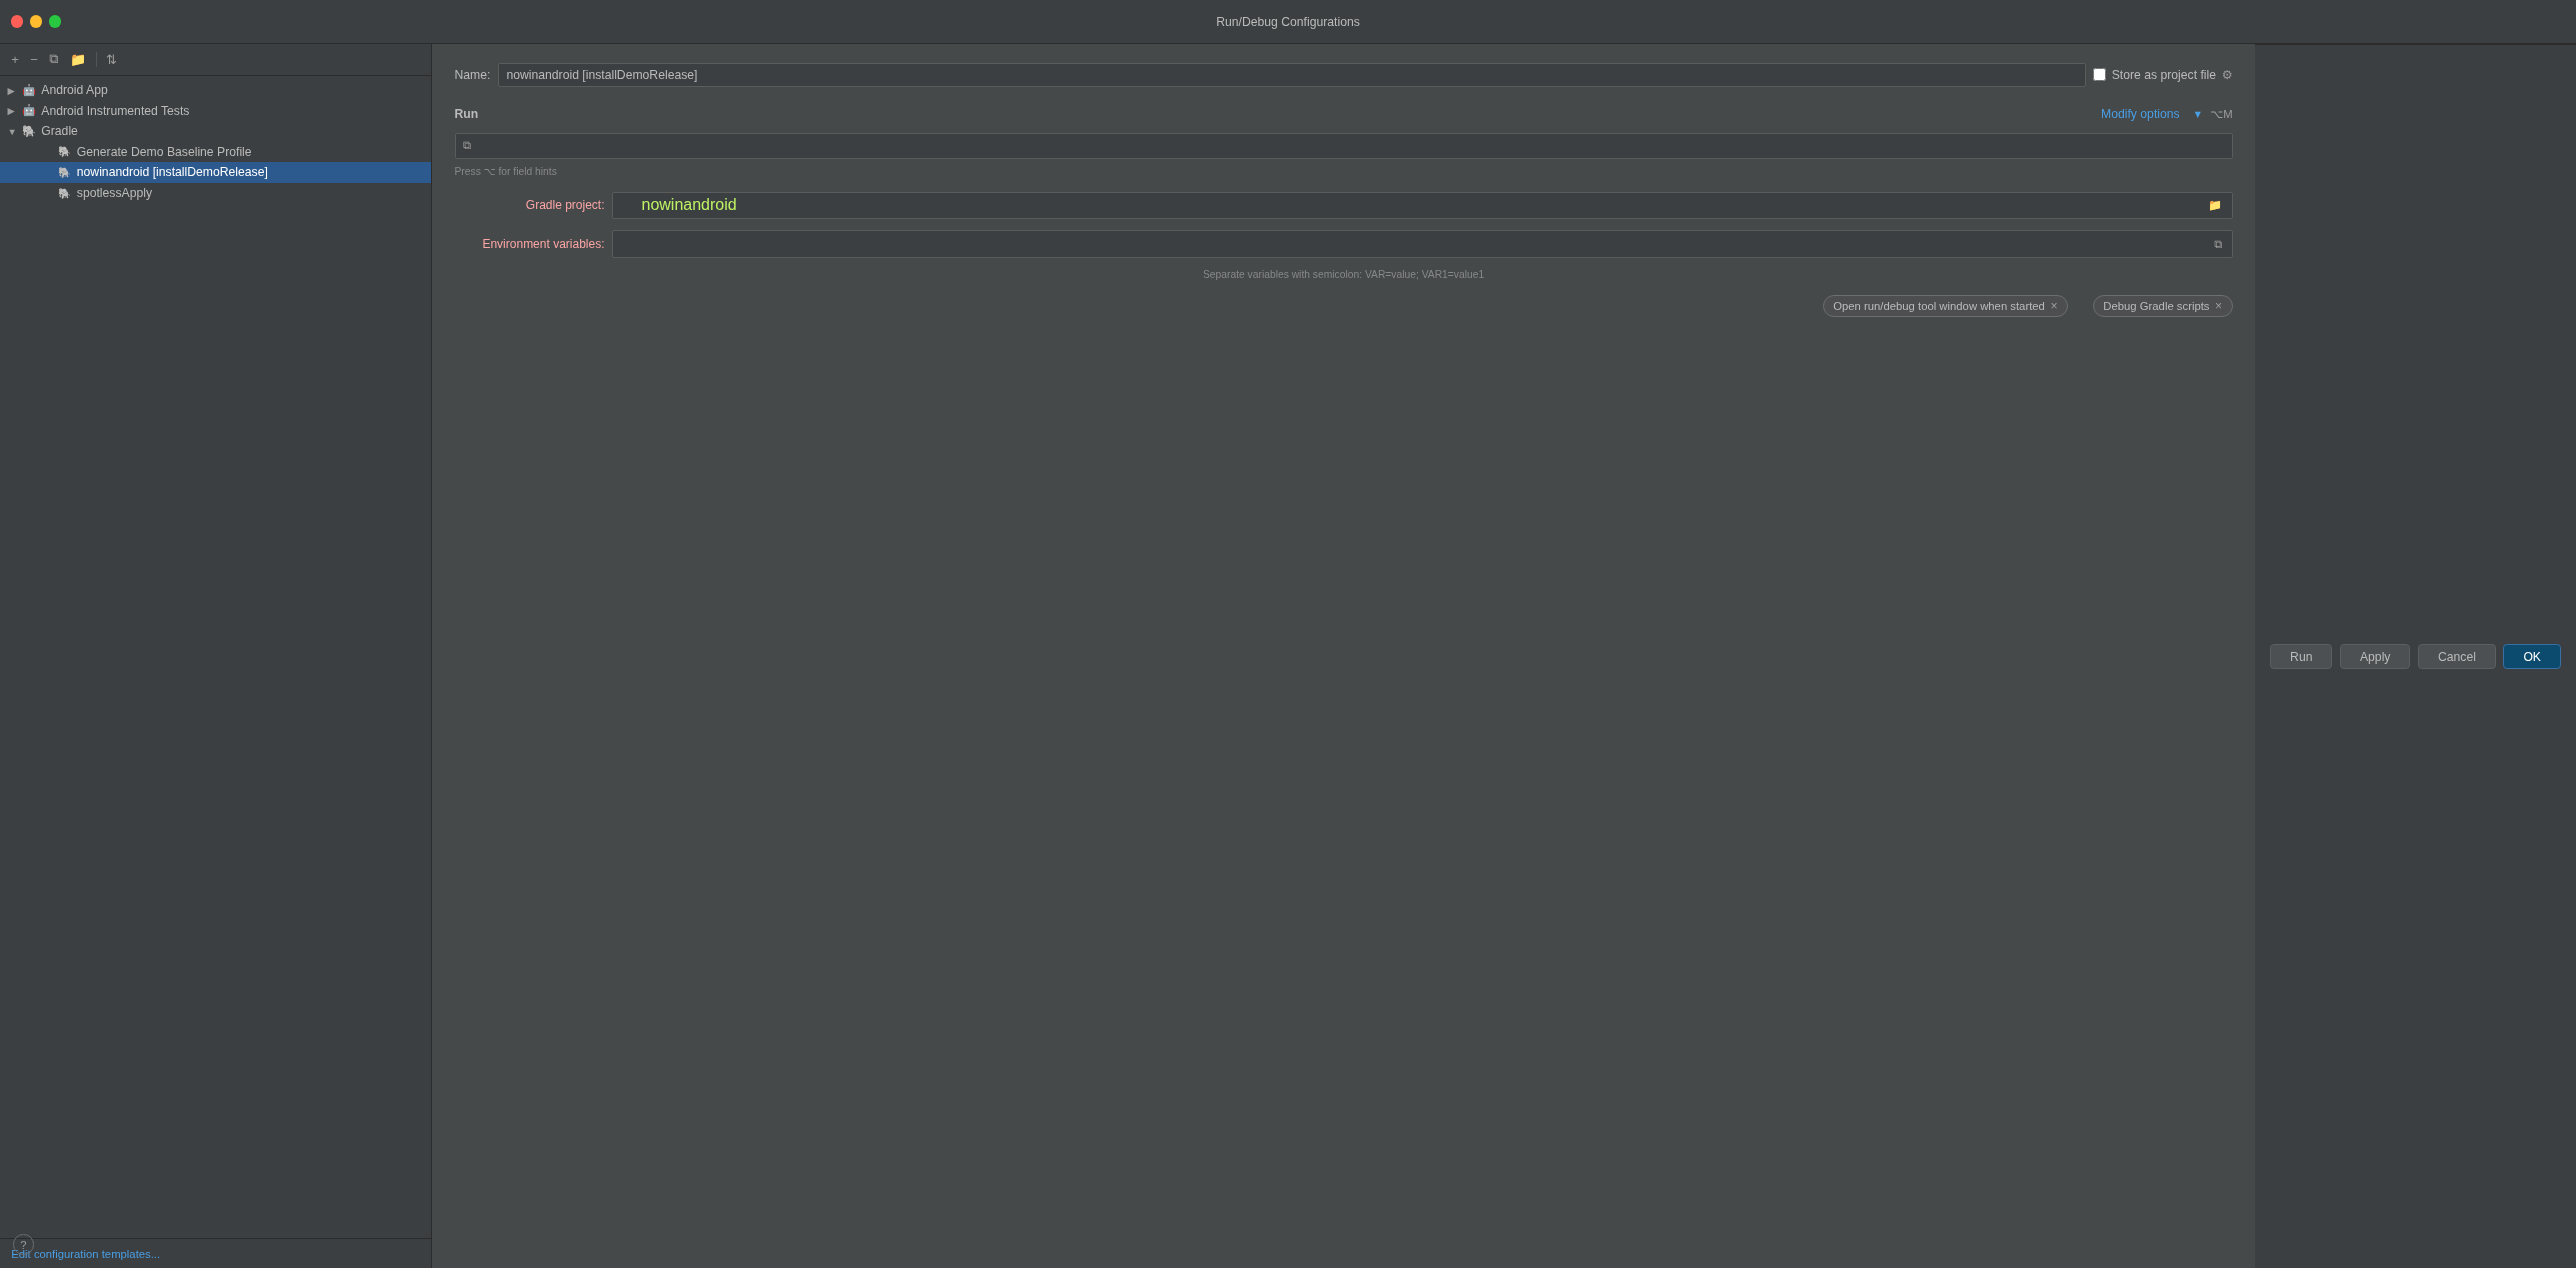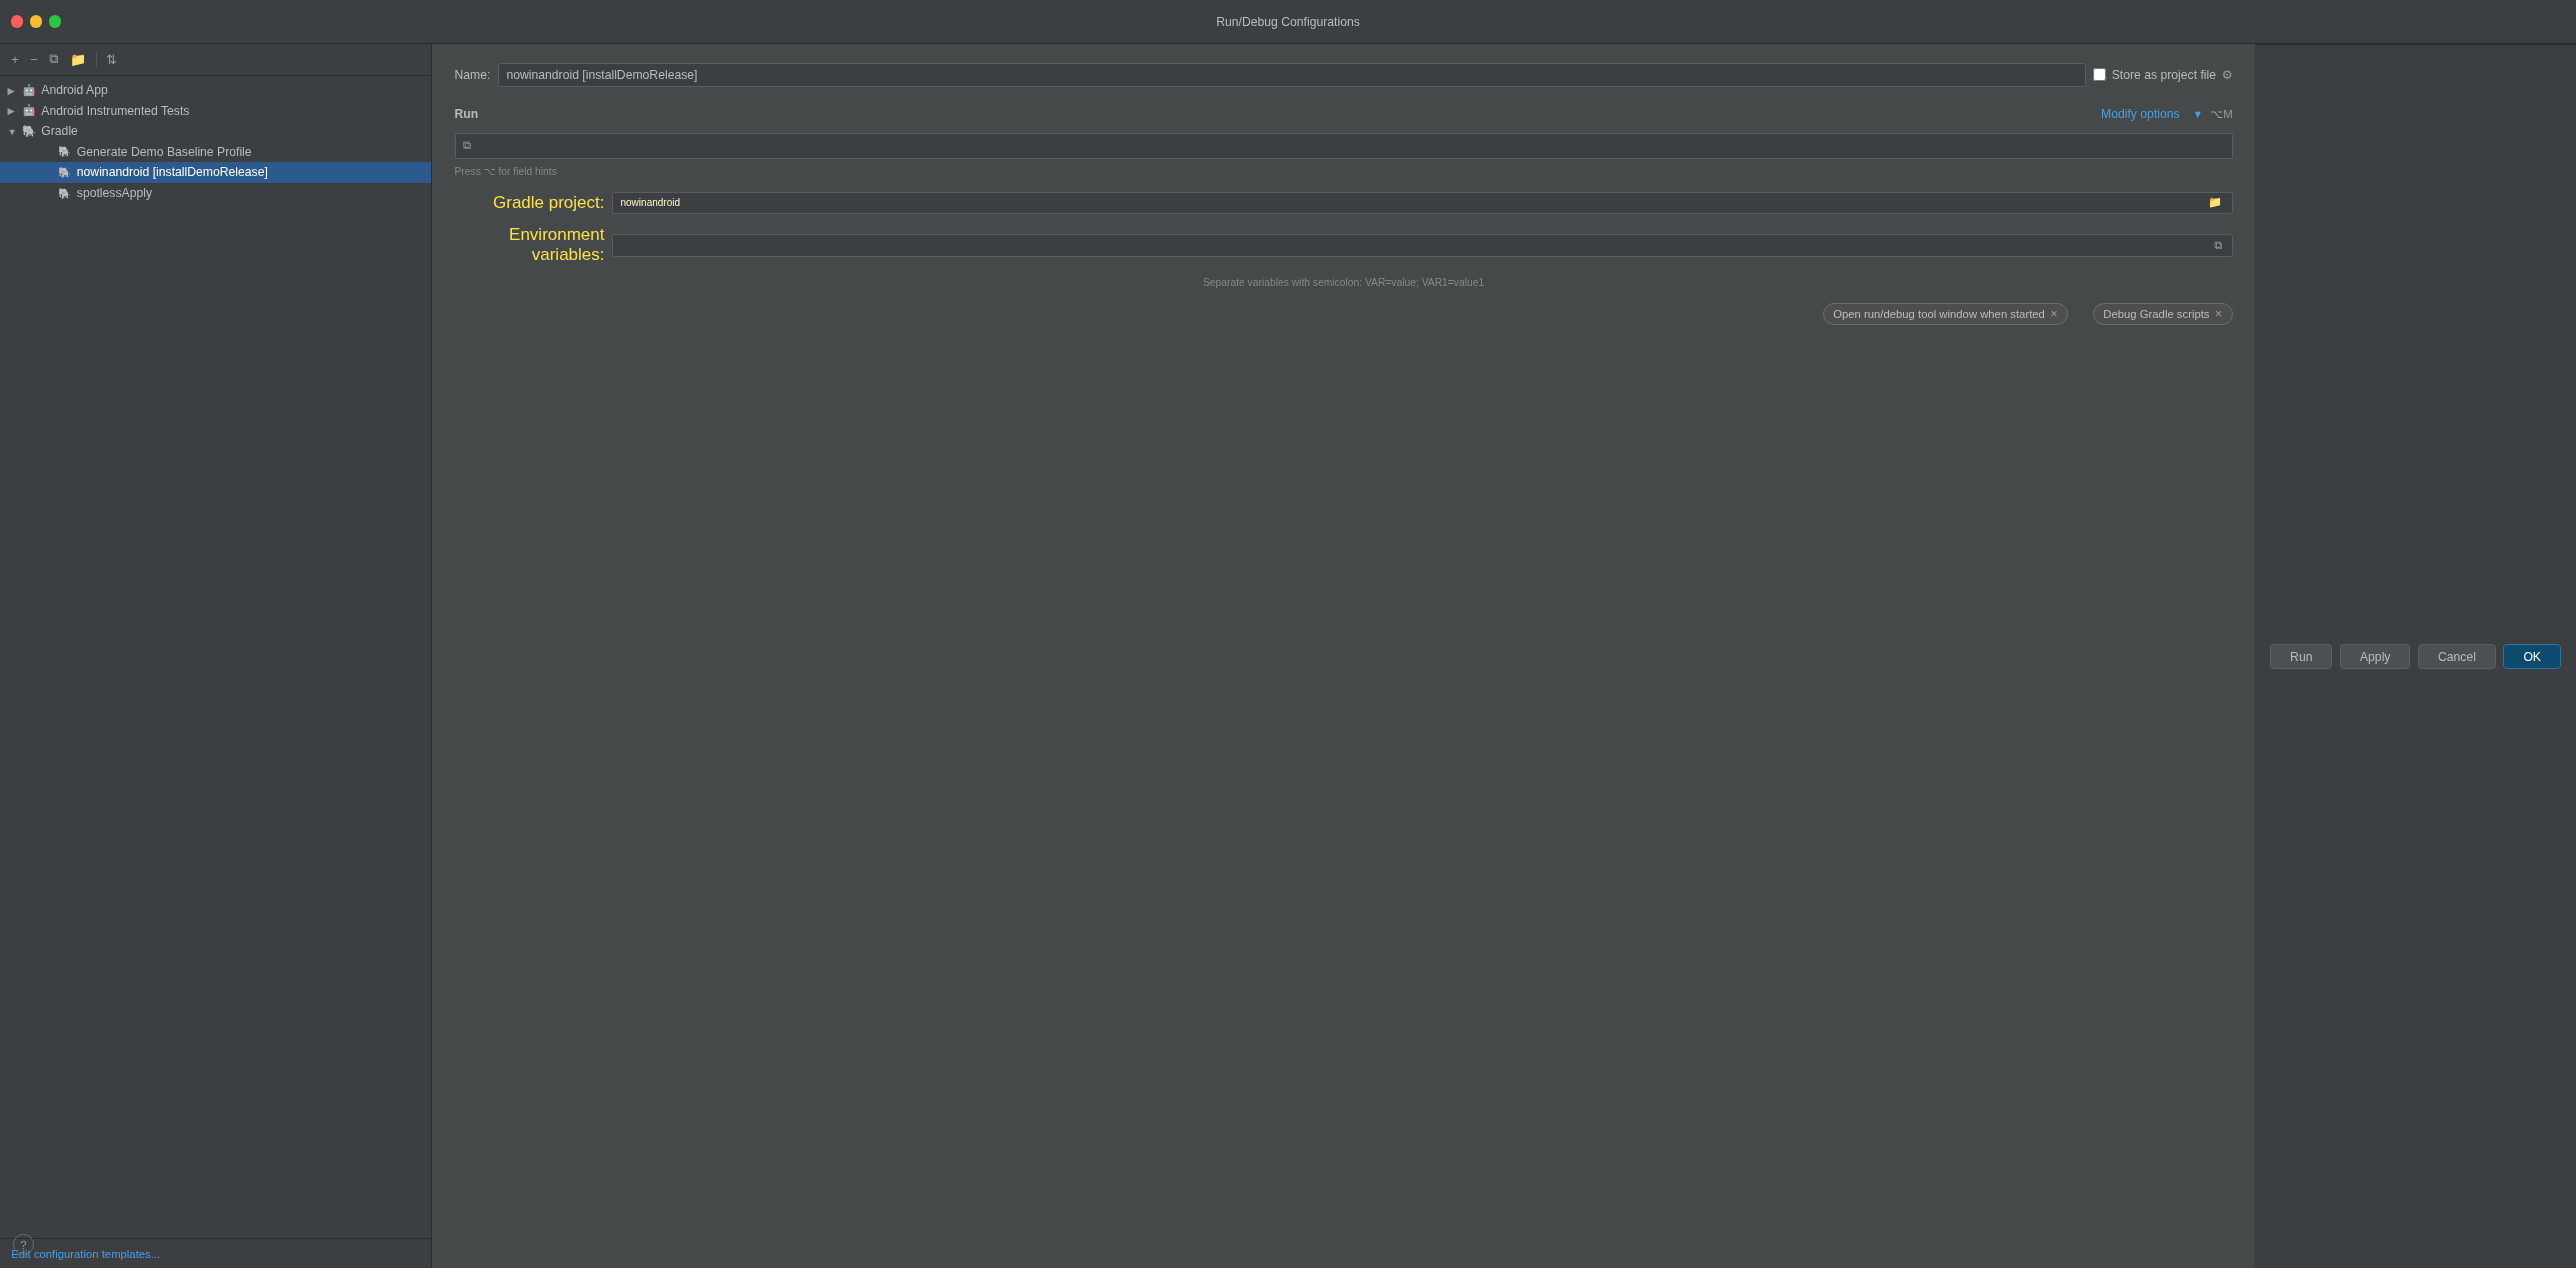--- a/index.html
+++ b/index.html
@@ -286,22 +286,22 @@
     .form-row {
       display: flex;
       align-items: center;
       margin-bottom: 11.3px;
       gap: 7.5px;
     }
 
     .form-label {
       width: 150px;
       flex-shrink: 0;
-      color: #fde047;
-      font-size: 17px;
+      color: #fca5a5;
+      font-size: 12px;
       text-align: right;
     }
 
     .form-input-inner {
       flex: 1;
       background: none;
       border: none;
       color: #bbbbbb;
       font-size: 12.2px;
       outline: none;
@@ -315,23 +315,24 @@
       background: #3c3f41;
       border: 0.9px solid #5c5c5c;
       border-radius: 1.9px;
       padding: 3.8px 7.5px;
     }
 
     .form-input-wrapper input {
       flex: 1;
       background: none;
       border: none;
-      color: #fef9c3;
-      font-size: 10px;
+      color: #bef264;
+      font-size: 16px;
       outline: none;
+      margin-left: 21px;
     }
 
     .form-input-btn {
       color: #9d9d9d;
       font-size: 11.3px;
       cursor: pointer;
       padding: 0 1.9px;
     }
 
     .env-hint {

